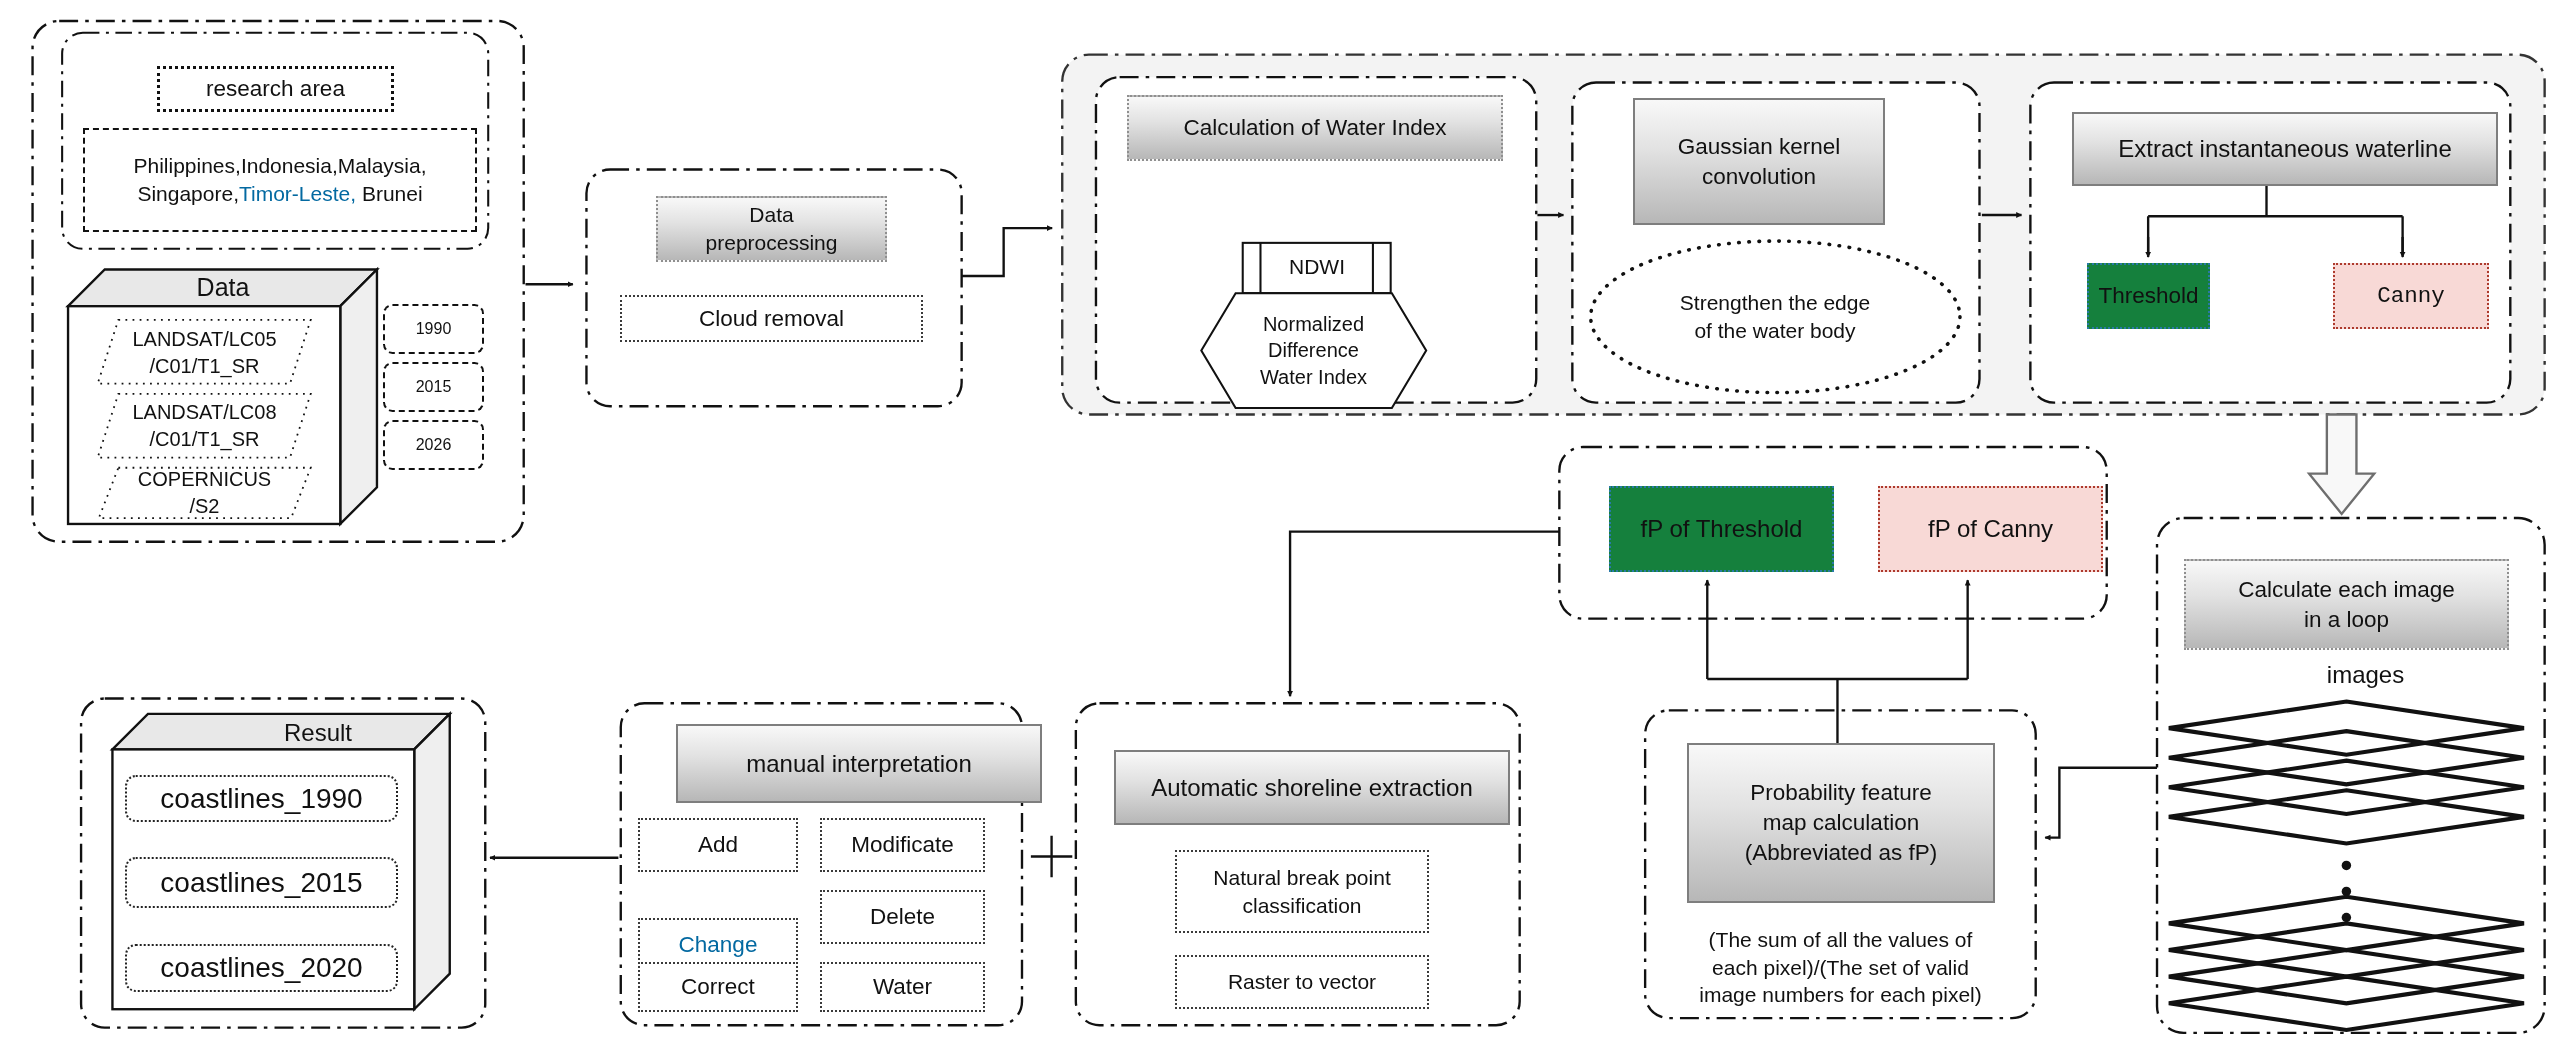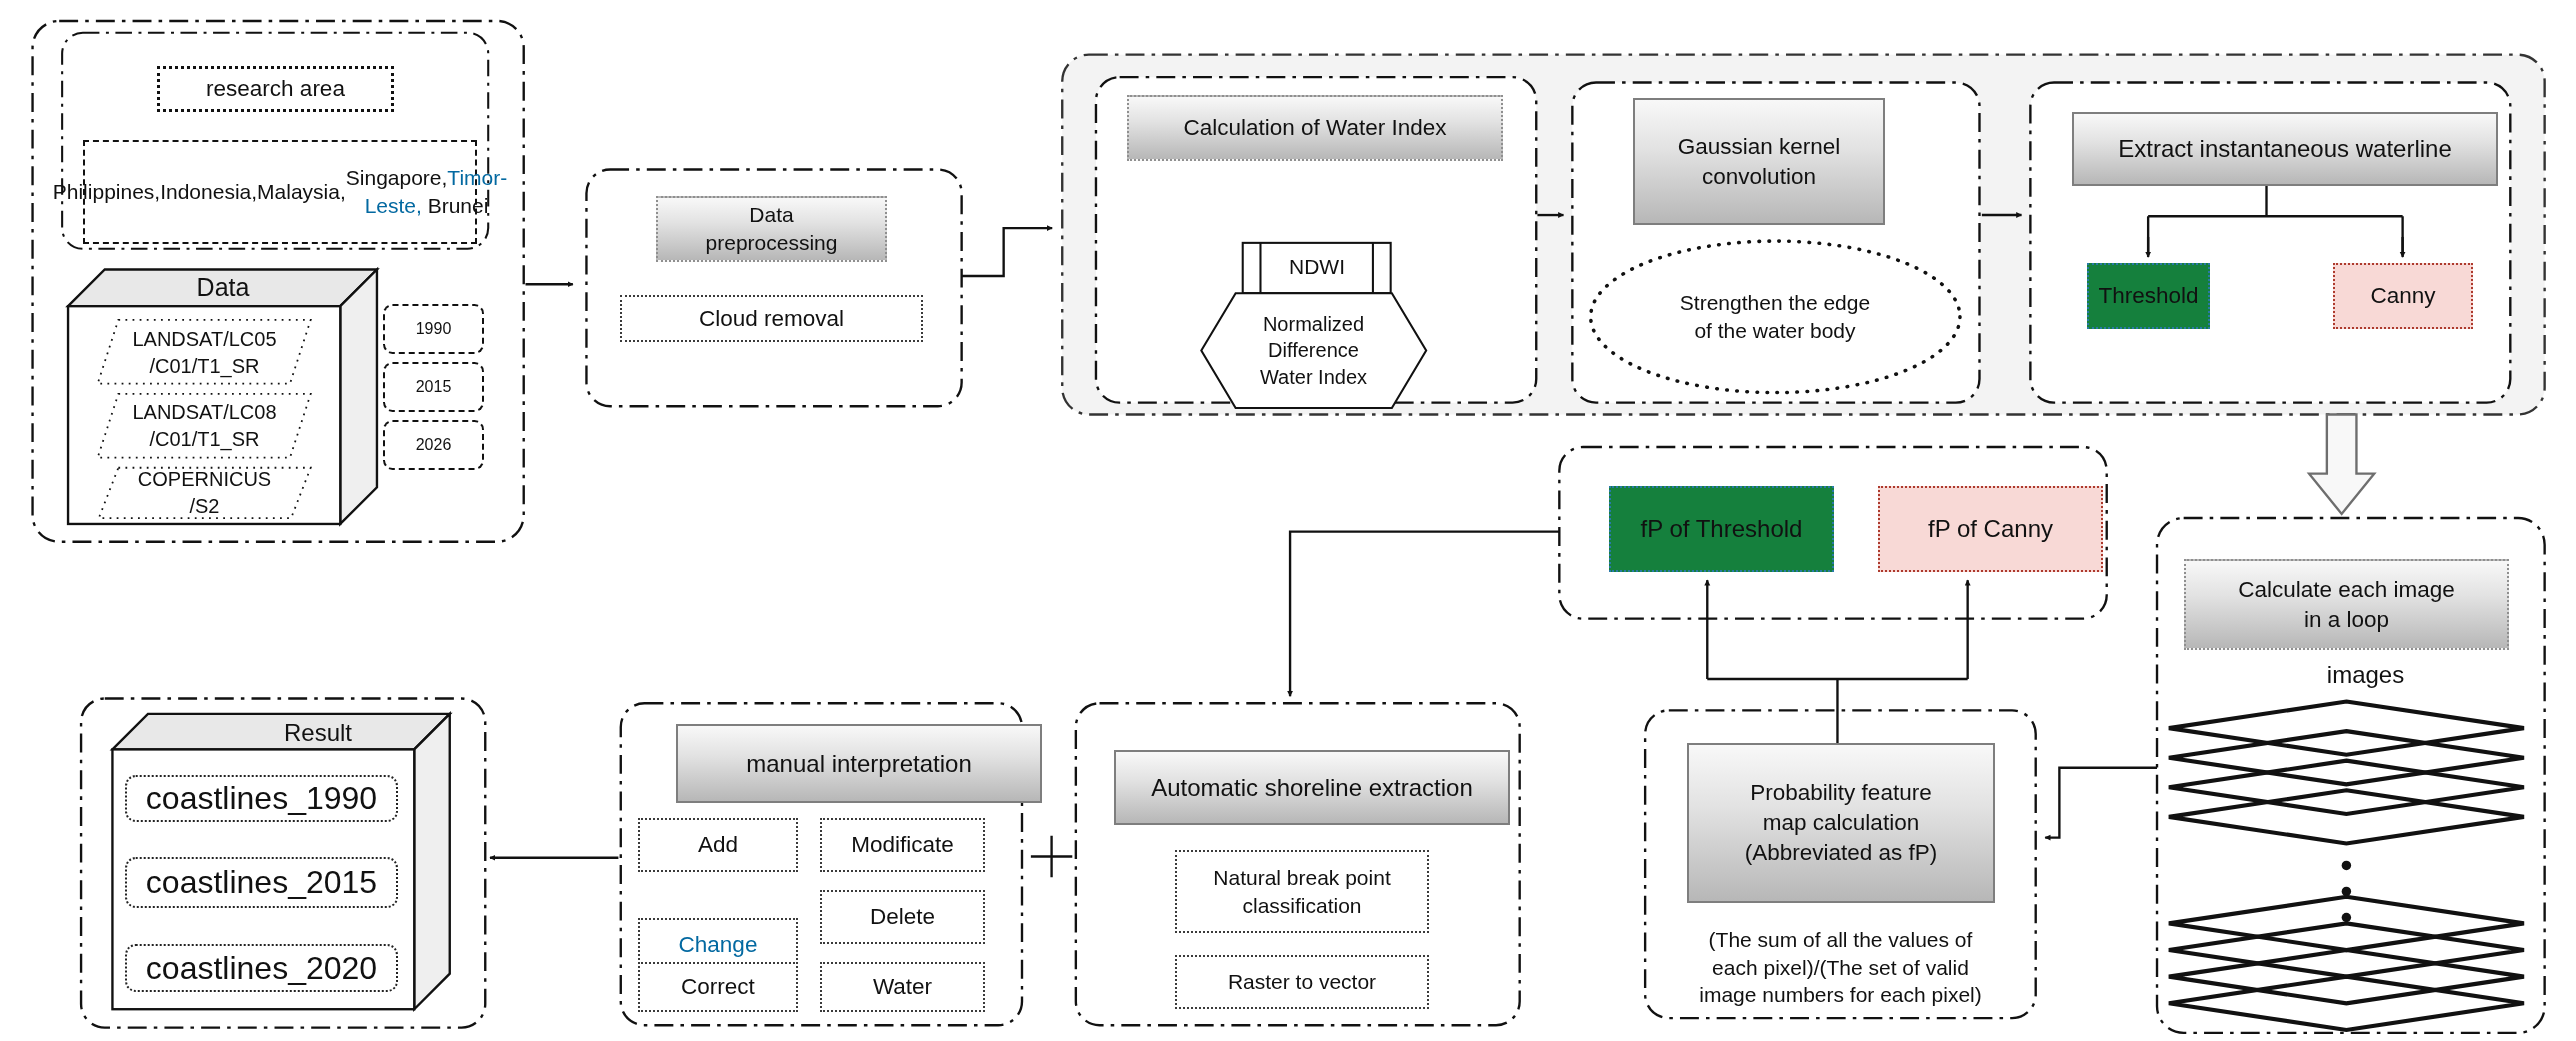--- a/index.html
+++ b/index.html
@@ -8,21 +8,21 @@
   #shapes{position:absolute;left:0;top:0;width:2576px;height:1042px;}
   .abs{position:absolute;display:flex;align-items:center;justify-content:center;text-align:center;box-sizing:border-box;}
   .pre{white-space:pre-line;}
   .grad{background:linear-gradient(180deg,#f8f8f8 0%,#e2e2e2 40%,#b7b7b7 100%);}
   .grad-dot{border:2.4px dotted #8f8f8f;}
   .grad-solid{border:2.4px solid #7e7e7e;}
   .stepbox{border:2.4px dotted #3a3a3a;background:#fff;}
   .bluebox{background:#15803d;border:2.4px dotted #2979a8;}
   .pinkbox{background:#f8d9d6;border:2.4px dotted #ad3a2d;}
   .yeartag{border:2.4px dashed #111;border-radius:9.5px;background:#fff;font-size:16px;}
-  .coastbox{border:2.4px dotted #222;border-radius:10.7px;background:#fff;font-size:32px;}
+  .coastbox{border:2.4px dotted #222;border-radius:10.7px;background:#fff;font-size:28px;}
   .gray-t{color:#0369a1;margin-top:28px;}
   .f34{font-size:20px;} .f36{font-size:21px;} .f38{font-size:22.5px;} .f40{font-size:24px;margin-left:19px;} .f42{font-size:25px;}
   .lh{line-height:1.32;}
 </style>
 </head>
 <body>
 
 <div id="canvas">
 
 <svg id="shapes" viewBox="0 0 4353 1760">
@@ -100,21 +100,21 @@
     <line x1="3325" y1="1147" x2="3325" y2="980" marker-end="url(#ah)"></line>
     <path d="M2635,898 H2180 V1176" marker-end="url(#ah)"></path>
     <line x1="1045" y1="1449" x2="828" y2="1449" marker-end="url(#ah)"></line>
     <path d="M1742,1447 H1812 M1777,1412 V1482"></path>
   </g>
 </svg>
 
 <div class="abs f38" style="left:157px;top:66px;width:237px;height:46px;border:3px dotted #111;background:#fff;">
   <span>research area</span>
 </div>
-<div class="abs f36 lh" style="left:83px;top:140px;width:394px;height:104px;border:2.4px dashed #111;background:#fff;flex-direction:row;">
+<div class="abs f36 lh" style="left:83px;top:128px;width:394px;height:104px;border:2.4px dashed #111;background:#fff;flex-direction:column;">
   <div>Philippines,Indonesia,Malaysia,</div>
   <div>
     <span>Singapore,</span><span class="gray-t">Timor-Leste,</span><span> Brunei</span>
   </div>
 </div>
 
 <div class="abs f42" style="left:105px;top:269px;width:236px;height:37px;">Data</div>
 <div class="abs f34 lh pre" style="left:98px;top:323px;width:213px;height:59px;">LANDSAT/LC05
 /C01/T1_SR</div>
 <div class="abs f34 lh pre" style="left:98px;top:396px;width:213px;height:59px;">LANDSAT/LC08
@@ -136,21 +136,21 @@
 Difference
 Water Index</div>
 
 <div class="abs f38 lh pre grad grad-solid" style="left:1633px;top:98px;width:252px;height:127px;">Gaussian kernel
 convolution</div>
 <div class="abs f36 lh pre" style="left:1621px;top:269px;width:308px;height:95px;">Strengthen the edge
 of the water body</div>
 
 <div class="abs f40 grad grad-solid" style="left:2053px;top:112px;width:426px;height:74px;">Extract instantaneous waterline</div>
 <div class="abs f38 bluebox" style="left:2087px;top:263px;width:123px;height:66px;">Threshold</div>
-<div class="abs f38 pinkbox" style="left:2333px;top:263px;width:140px;height:66px;">Canny</div>
+<div class="abs f38 pinkbox" style="left:2333px;top:263px;width:156px;height:66px;font-family:Liberation Mono, monospace;">Canny</div>
 
 <div class="abs f40 bluebox" style="left:1590px;top:486px;width:225px;height:86px;">fP of Threshold</div>
 <div class="abs f40 pinkbox" style="left:1859px;top:486px;width:225px;height:86px;">fP of Canny</div>
 
 <div class="abs f38 lh pre grad grad-dot" style="left:2184px;top:559px;width:325px;height:91px;">Calculate each image
 in a loop</div>
 <div class="abs f40" style="left:2252px;top:658px;width:189px;height:33px;">images</div>
 
 <div class="abs f38 lh pre grad grad-solid" style="left:1687px;top:743px;width:308px;height:160px;">Probability feature
 map calculation

